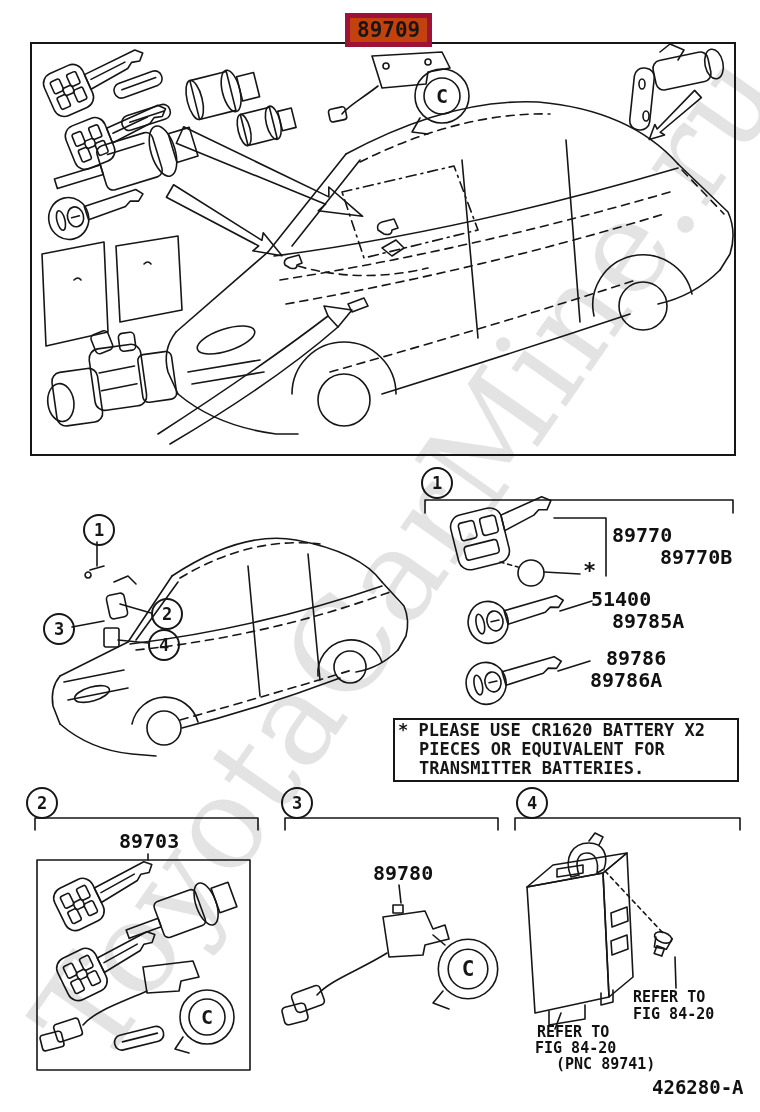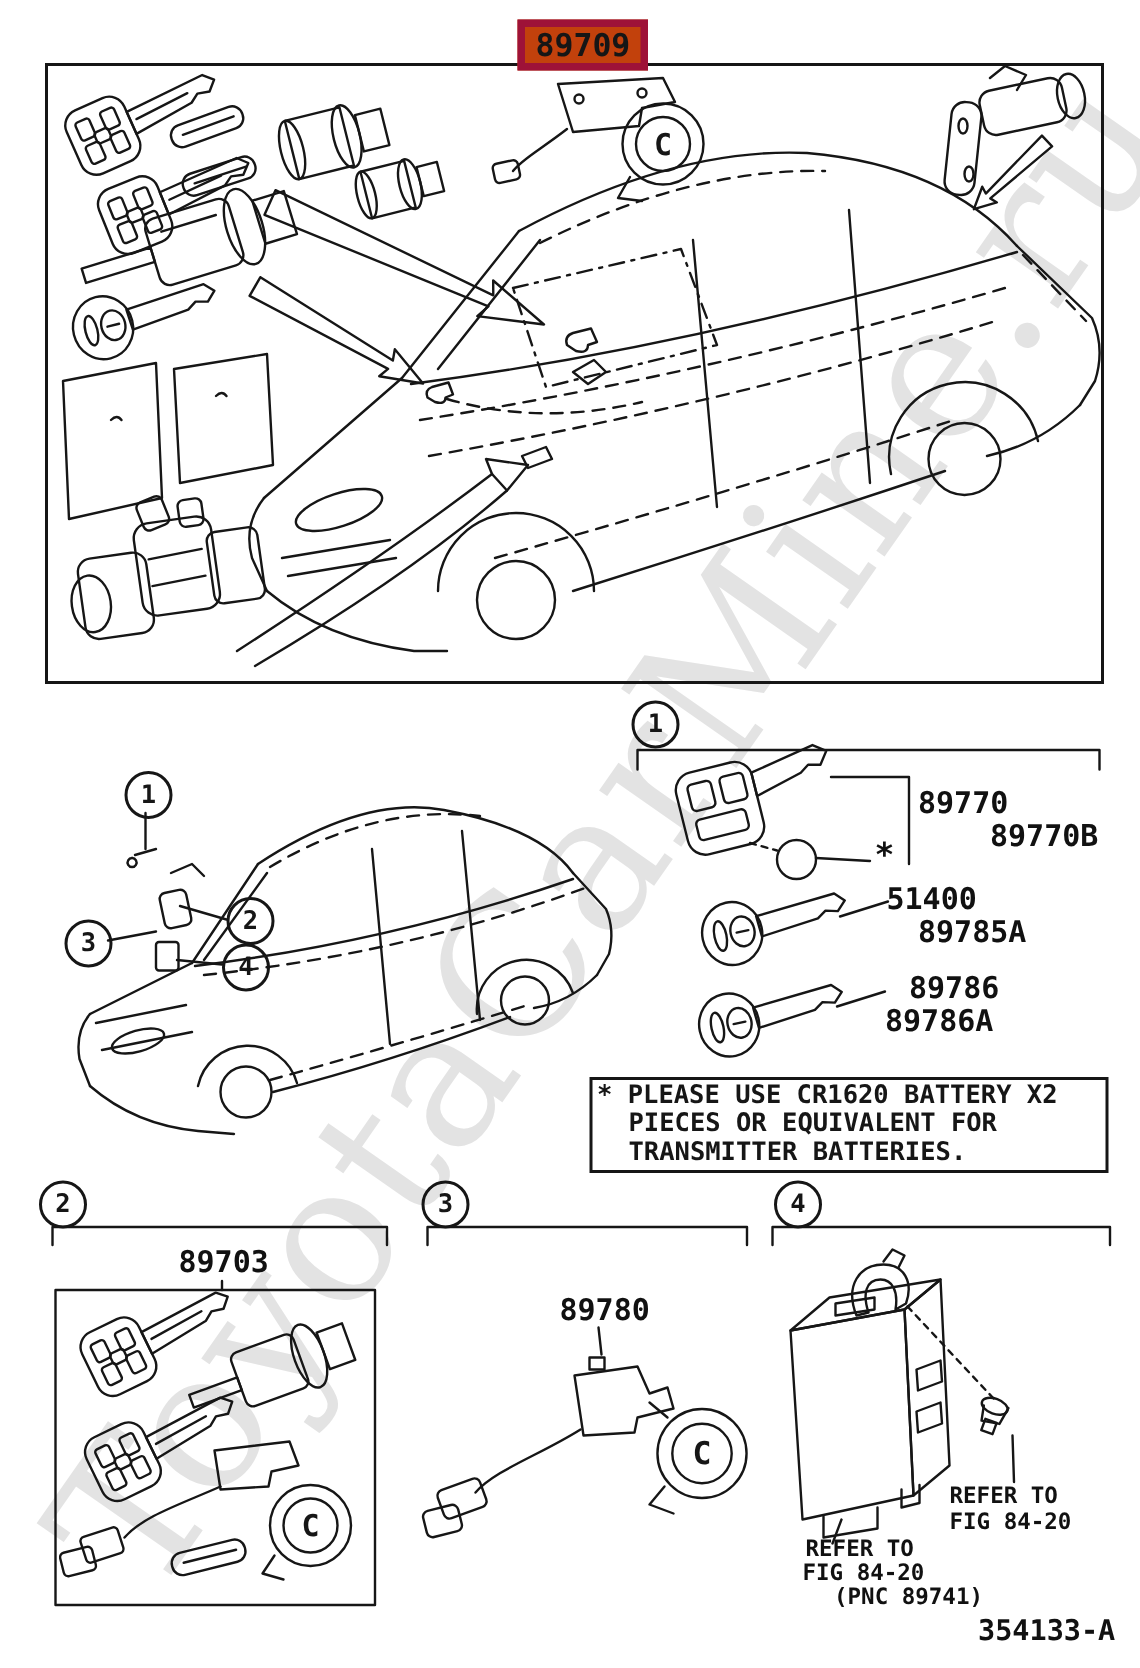--- a/index.html
+++ b/index.html
@@ -334,15 +334,15 @@
     </g>
     <path class="ln" d="M170,172 L171,203"></path>
     <path class="ln" d="M56,228 L50,244"></path>
   </svg>
   <div class="lbl lbl-ref" style="left:633px;top:989px;">REFER TO</div>
   <div class="lbl lbl-ref" style="left:633px;top:1006px;">FIG 84-20</div>
   <div class="lbl lbl-ref" style="left:537px;top:1024px;">REFER TO</div>
   <div class="lbl lbl-ref" style="left:535px;top:1040px;">FIG 84-20</div>
   <div class="lbl lbl-ref" style="left:556px;top:1056px;">(PNC 89741)</div>
 
-  <div class="lbl lbl-foot" style="left:652px;top:1076px;">354133-A</div>
+  <div class="lbl lbl-foot" style="left:652px;top:1076px;">426280-A</div>
 
 </div>
 
 </body></html>

